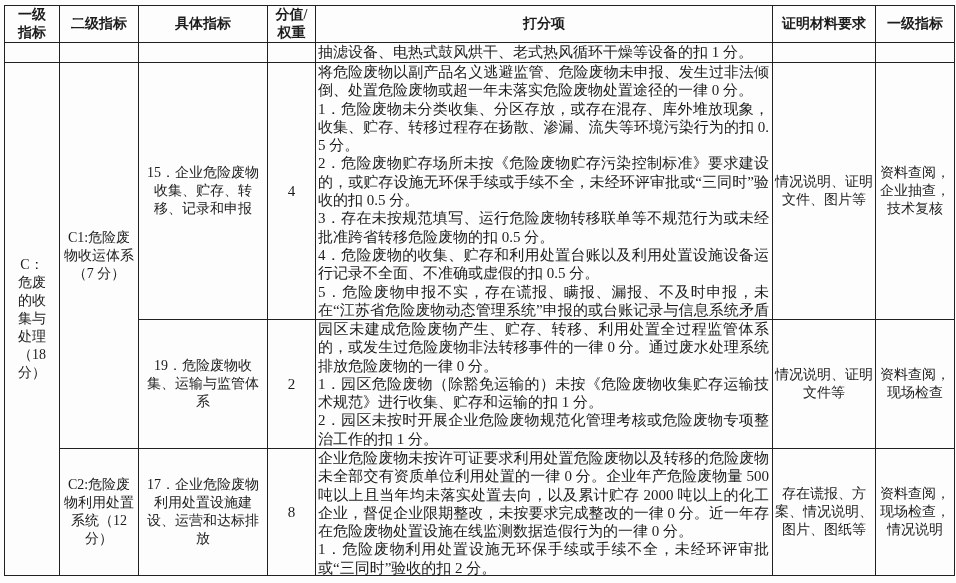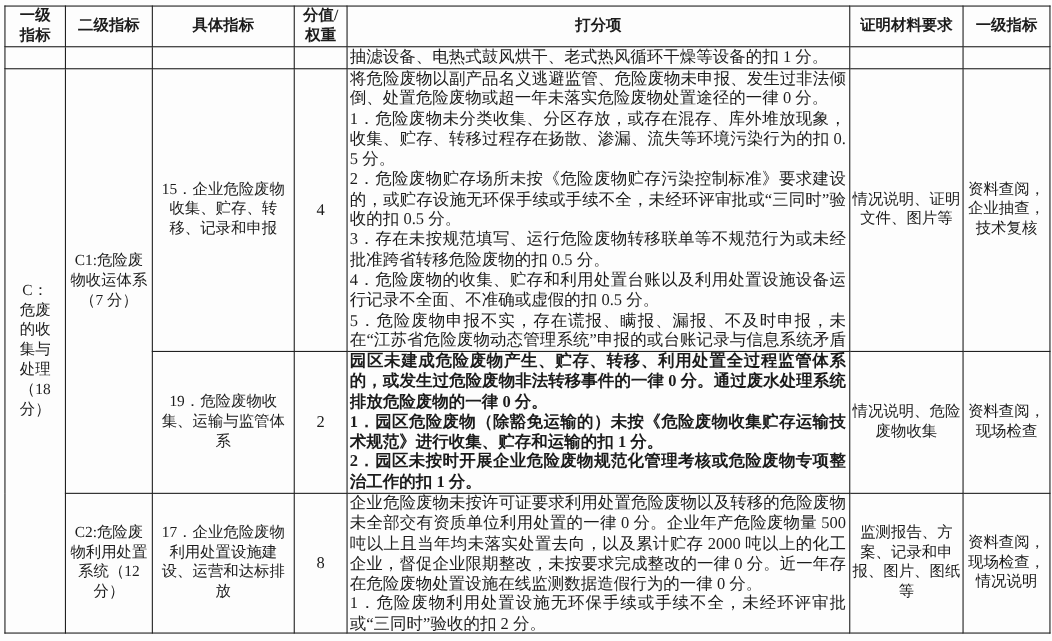--- a/index.html
+++ b/index.html
@@ -27,21 +27,21 @@
   th.c1,td.c1{padding:0 9px;}
   td.scoring{
     text-align:justify;vertical-align:top;padding:0 3px 0 2px;
   }
   .clip{
     white-space:pre-line;
     font-size:15px;line-height:18.3px;
     text-align:justify;overflow:hidden;
   }
   .clip.h256{height:256px;}
-  .clip.h129{height:128px;font-weight:bold;}
+  .clip.h129{height:128px;}
   .clip.h126{height:126px;}
   .clip.h18{height:19px;line-height:19px;}
   tr.rh-hdr{height:37px;}
   tr.rh-carry{height:20px;}
   tr.rh-15{height:256px;}
   tr.rh-16{height:129px;}
   tr.rh-17{height:126px;}
   td.score{font-size:15px;}
 </style>
 </head>
@@ -100,29 +100,29 @@
         <td>资料查阅，企业抽查，技术复核</td>
       </tr>
       <tr class="rh-16">
         <td>19．危险废物收集、运输与监管体系</td>
         <td class="score">2</td>
         <td class="scoring">
             <div class="clip h129">园区未建成危险废物产生、贮存、转移、利用处置全过程监管体系的，或发生过危险废物非法转移事件的一律 0 分。通过废水处理系统排放危险废物的一律 0 分。
 1．园区危险废物（除豁免运输的）未按《危险废物收集贮存运输技术规范》进行收集、贮存和运输的扣 1 分。
 2．园区未按时开展企业危险废物规范化管理考核或危险废物专项整治工作的扣 1 分。</div>
           </td>
-        <td>情况说明、危险废物收集</td>
+        <td>情况说明、证明文件等</td>
         <td>资料查阅，现场检查</td>
       </tr>
       <tr class="rh-17">
         <td>C2:危险废物利用处置系统（12 分）</td>
         <td>17．企业危险废物利用处置设施建设、运营和达标排放</td>
         <td class="score">8</td>
         <td class="scoring">
             <div class="clip h126">企业危险废物未按许可证要求利用处置危险废物以及转移的危险废物未全部交有资质单位利用处置的一律 0 分。企业年产危险废物量 500 吨以上且当年均未落实处置去向，以及累计贮存 2000 吨以上的化工企业，督促企业限期整改，未按要求完成整改的一律 0 分。近一年存在危险废物处置设施在线监测数据造假行为的一律 0 分。
 1．危险废物利用处置设施无环保手续或手续不全，未经环评审批或“三同时”验收的扣 2 分。</div>
           </td>
-        <td>监测报告、方案、记录和申报、图片、图纸等</td>
+        <td>存在谎报、方案、情况说明、图片、图纸等</td>
         <td>资料查阅，现场检查，情况说明</td>
       </tr>
     </tbody>
   </table>
 </div>
 
 </body></html>

